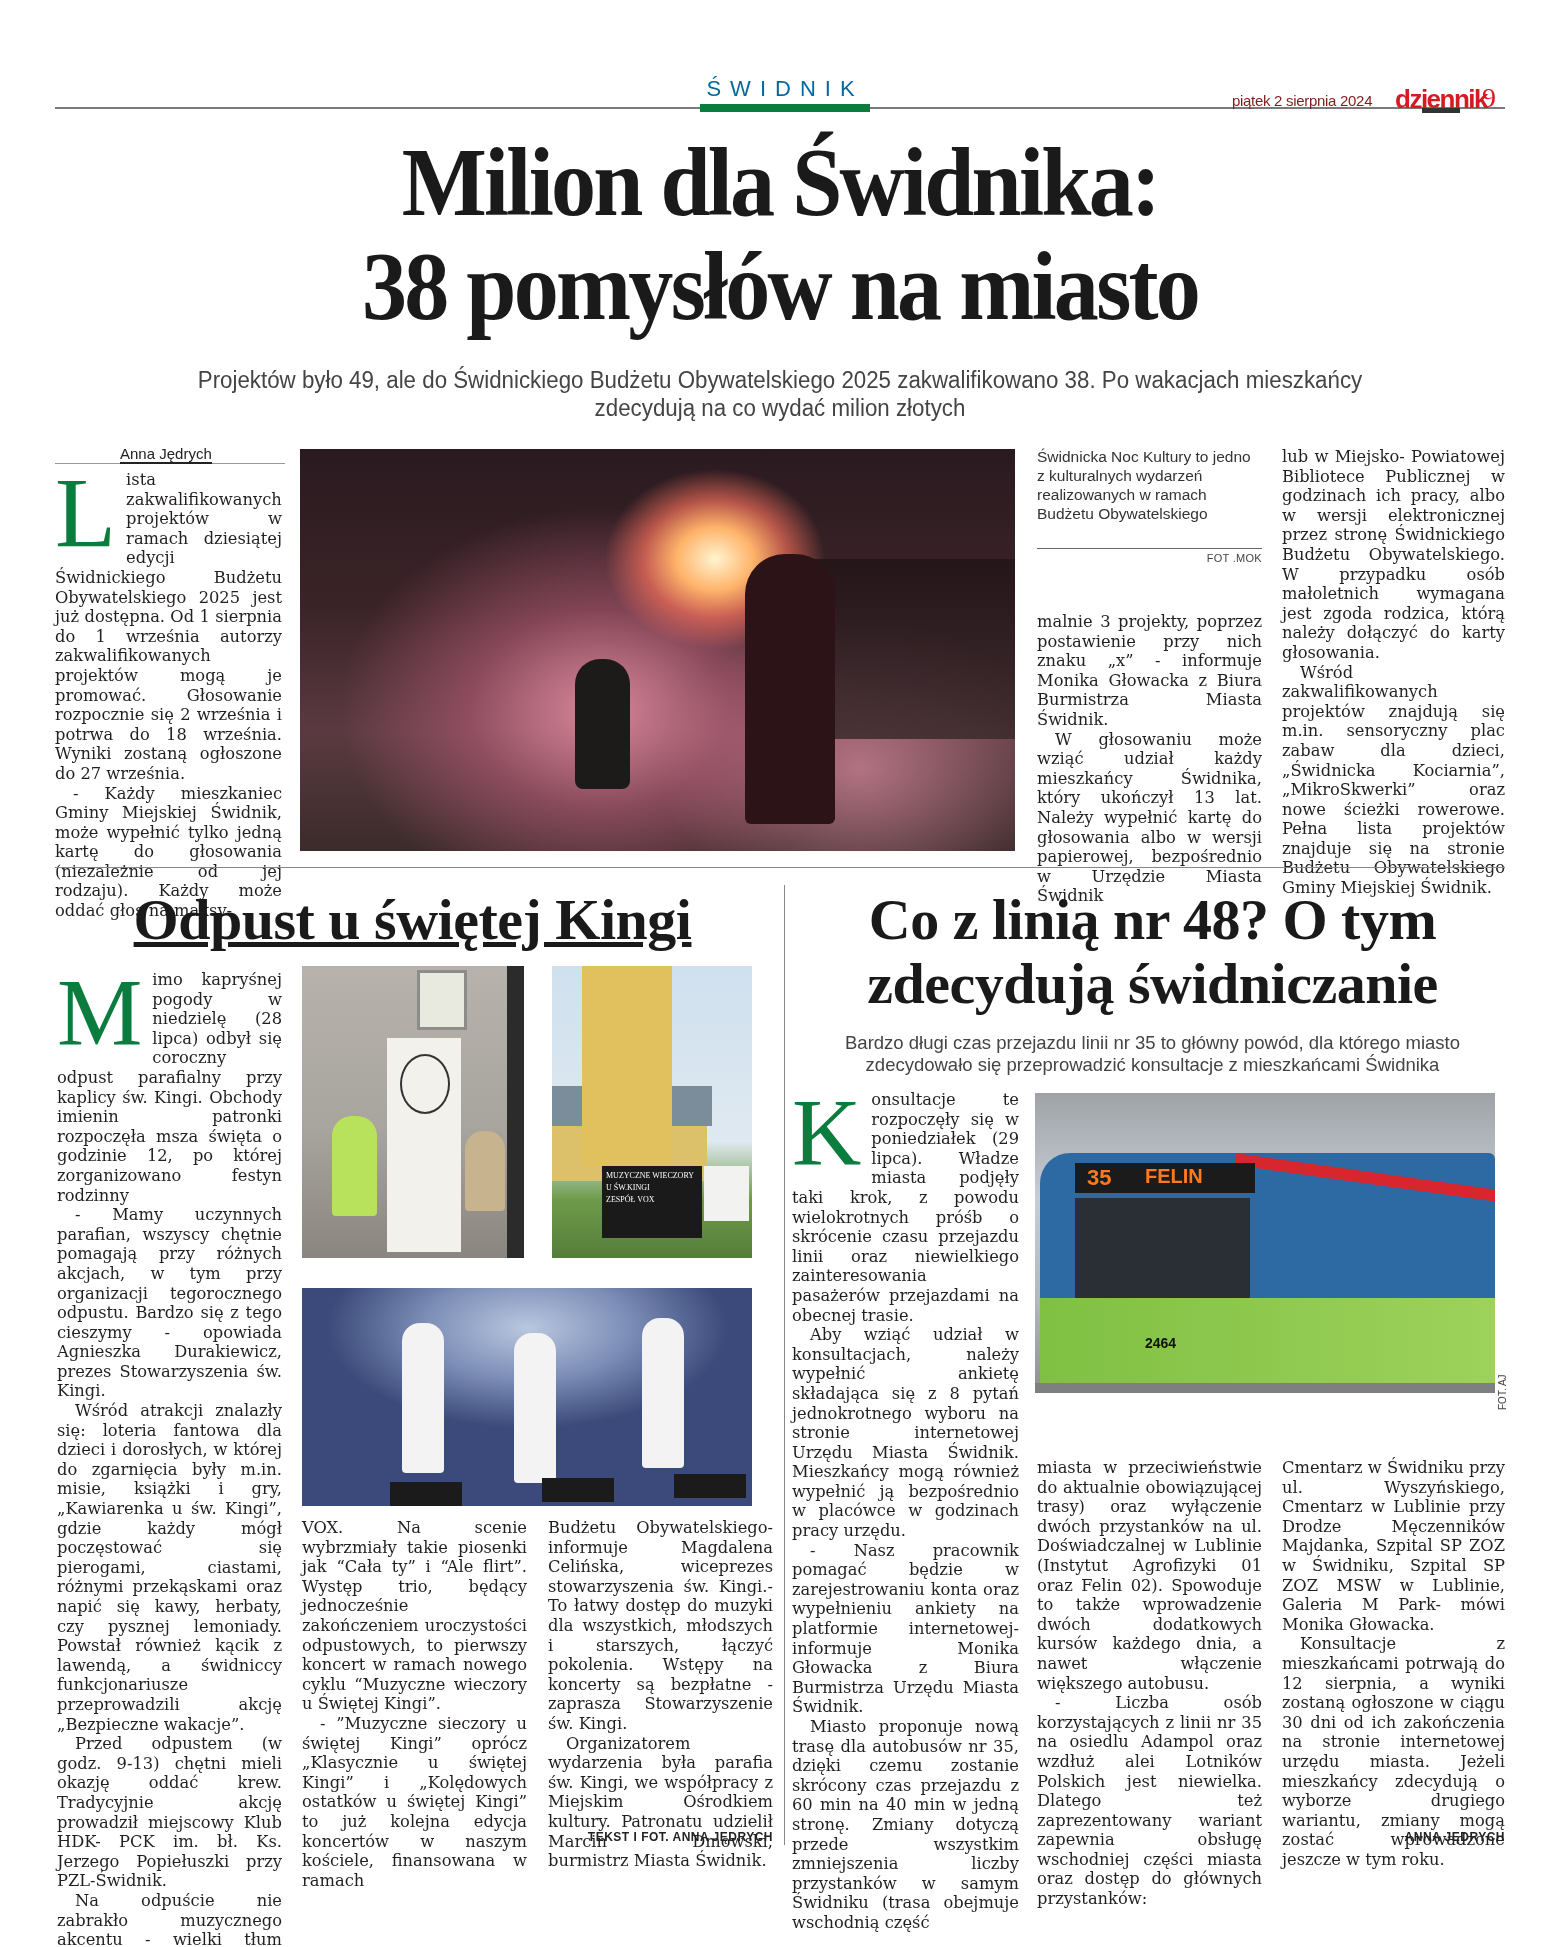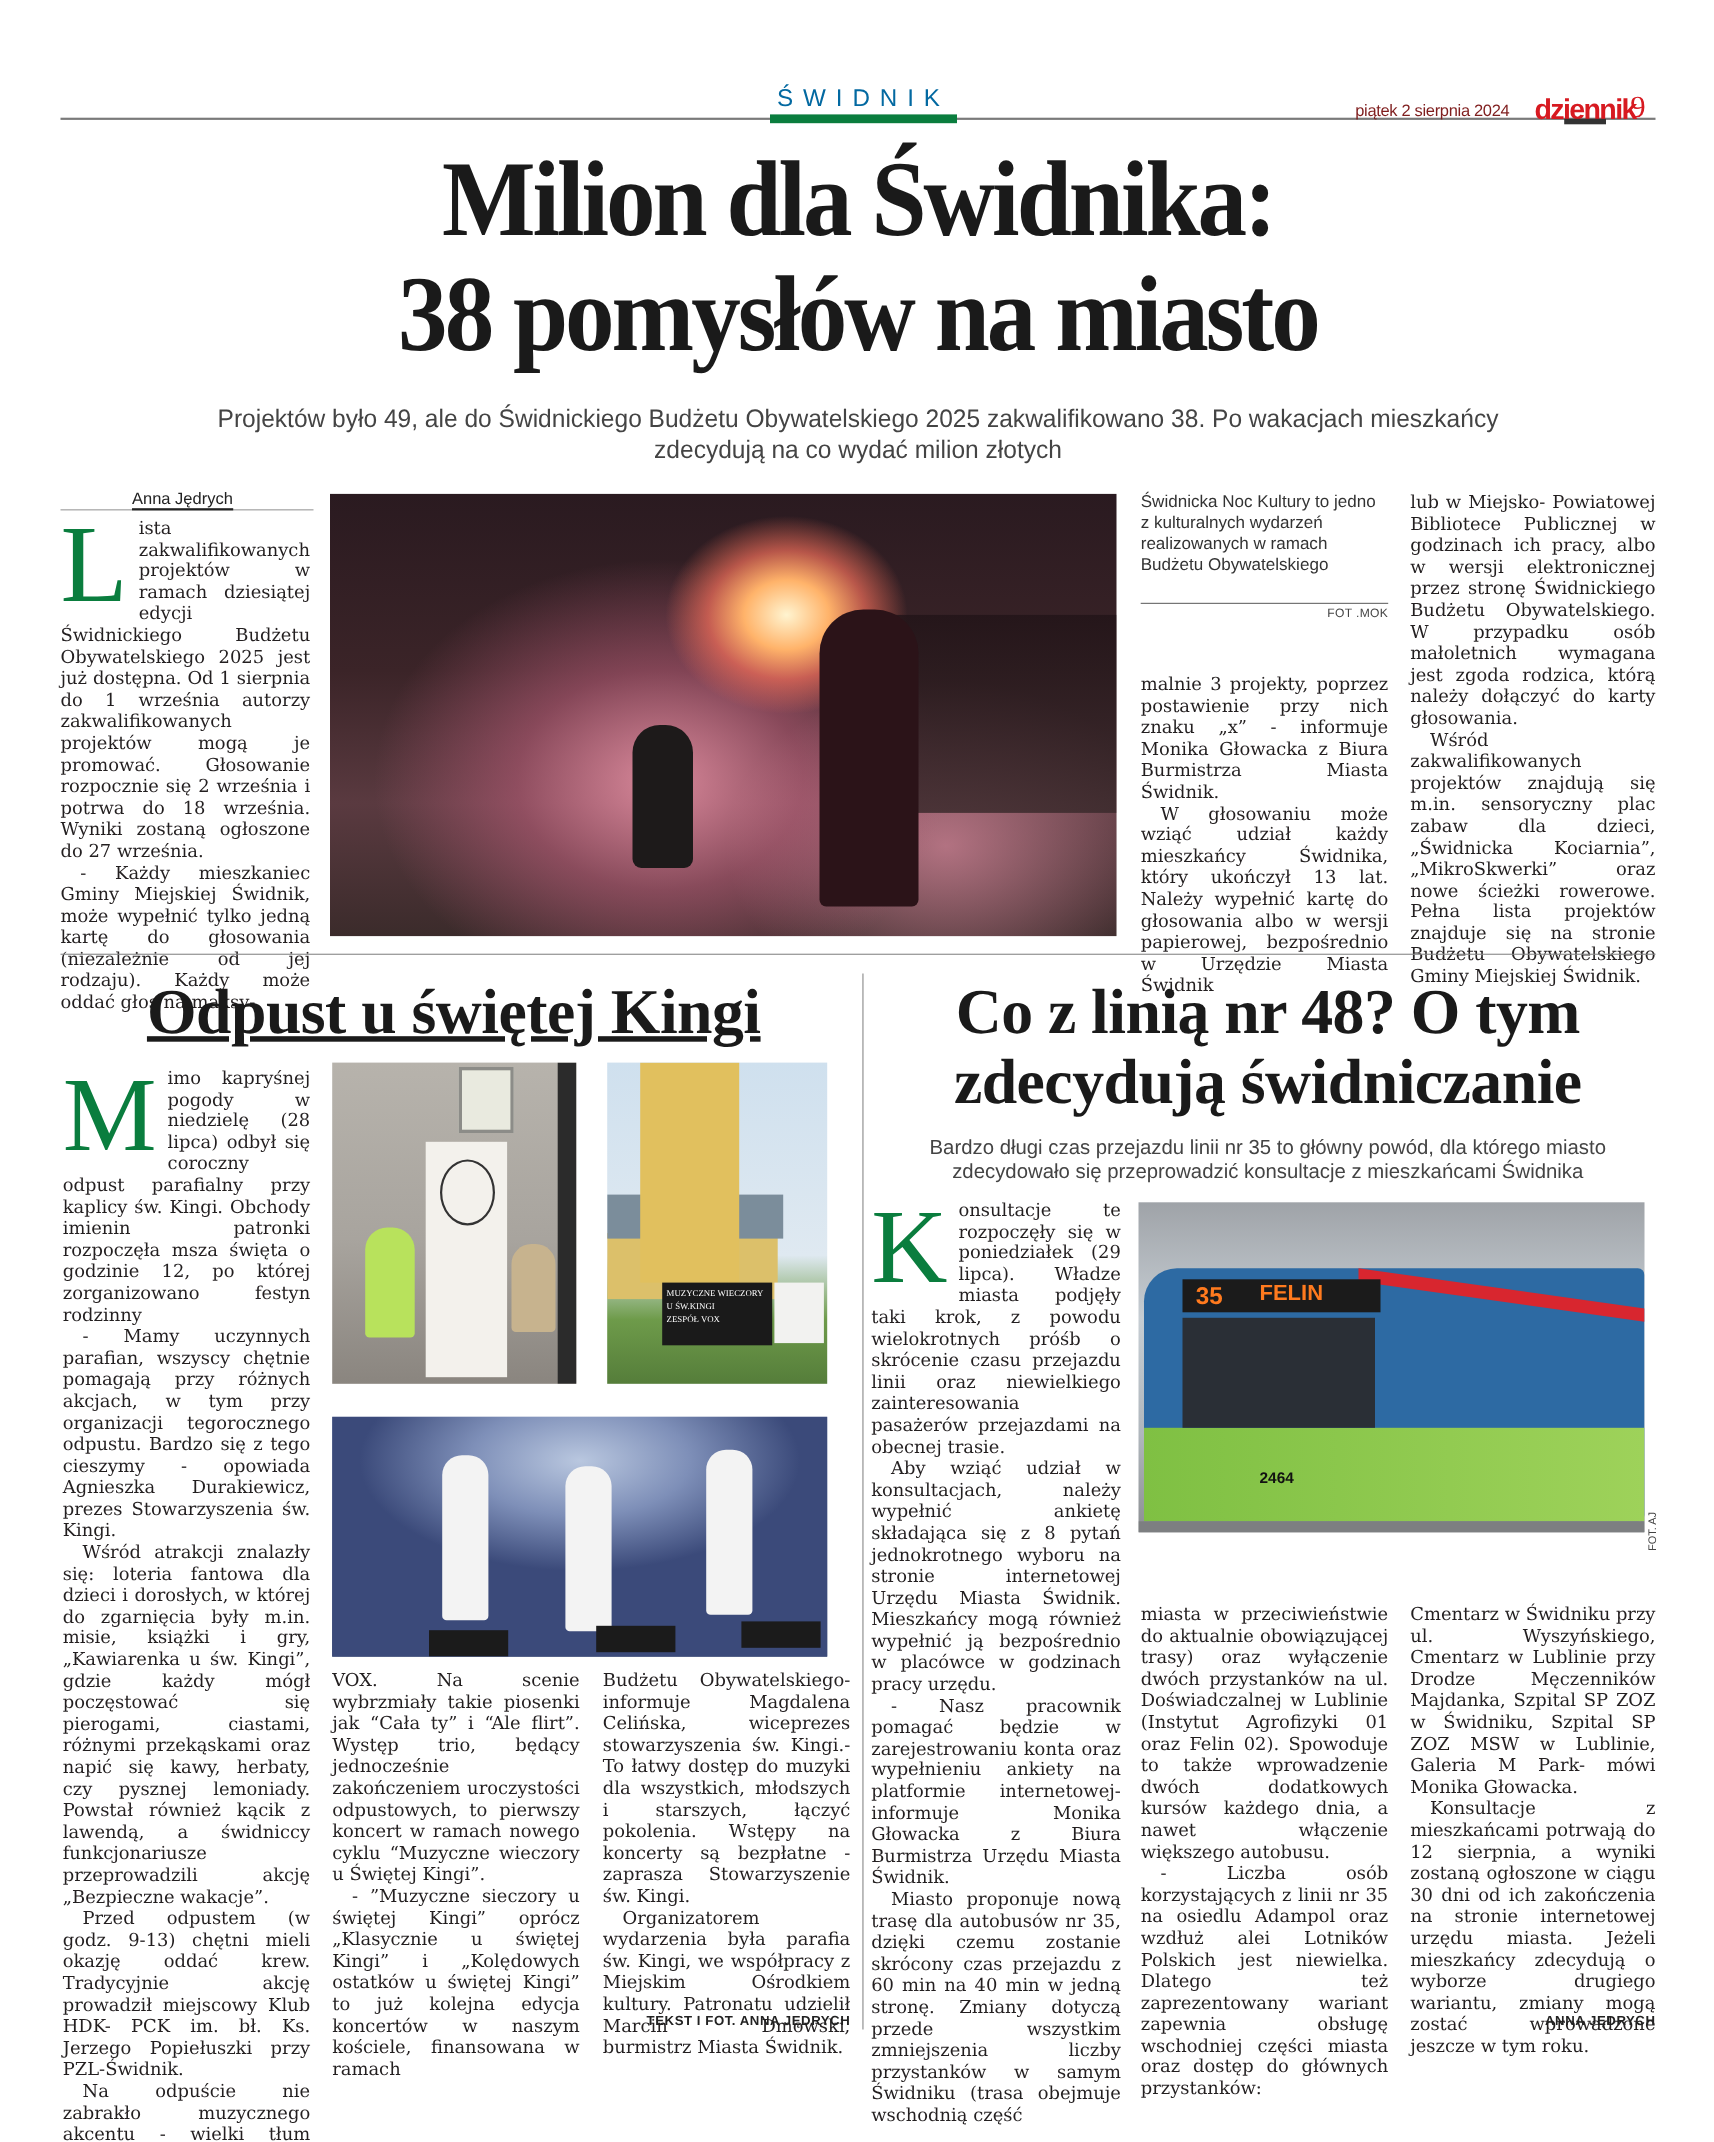--- a/index.html
+++ b/index.html
@@ -58,21 +58,21 @@
   .hall-logo { left: 98px; top: 88px; width: 50px; height: 60px; border-radius: 50%; border: 2px solid #333; }
   .hall-person1 { left: 30px; top: 150px; width: 45px; height: 100px; background: #b8e25c; border-radius: 20px 20px 4px 4px; }
   .hall-person2 { left: 163px; top: 165px; width: 40px; height: 80px; background: #c7b38e; border-radius: 18px 18px 4px 4px; }
   .hall-column { left: 205px; top: 0px; width: 17px; height: 292px; background: #2b2b2b; }
 
   .photo-church { left: 552px; top: 966px; width: 200px; height: 292px;
     background: linear-gradient(180deg, #cfe0ee 0%, #dfe9f1 60%, #6e9b4a 80%, #557d3a 100%); }
   .church-tower { left: 30px; top: 0; width: 90px; height: 200px; background: #e1c05e; }
   .church-roof { left: 0; top: 120px; width: 160px; height: 40px; background: #7b8d9b; }
   .church-body { left: 0; top: 155px; width: 155px; height: 60px; background: #dcc06a; }
-  .church-sign { left: 50px; top: 200px; width: 100px; height: 57px; background: #1a1a1a; }
+  .church-sign { left: 50px; top: 200px; width: 100px; height: 72px; background: #1a1a1a; }
   .church-sign2 { left: 152px; top: 200px; width: 45px; height: 55px; background: #f2f2f0; }
 
   .photo-concert { left: 302px; top: 1288px; width: 450px; height: 218px;
     background: radial-gradient(ellipse 200px 100px at 225px 40px, #b9c7df 0%, #7e8fb8 50%, #3b4a7a 100%),
                 linear-gradient(180deg, #9aa8c6, #24365f); }
   .singer { width: 42px; height: 150px; background: #f3f3f3; border-radius: 18px 18px 4px 4px; }
   .speaker { width: 72px; height: 24px; background: #1b1b1b; }
 
   .photo-bus { left: 1035px; top: 1093px; width: 460px; height: 300px;
     background: linear-gradient(180deg, #9fa3a8 0%, #c6cdd3 35%, #b0b7bd 70%, #8c8f92 100%); }

